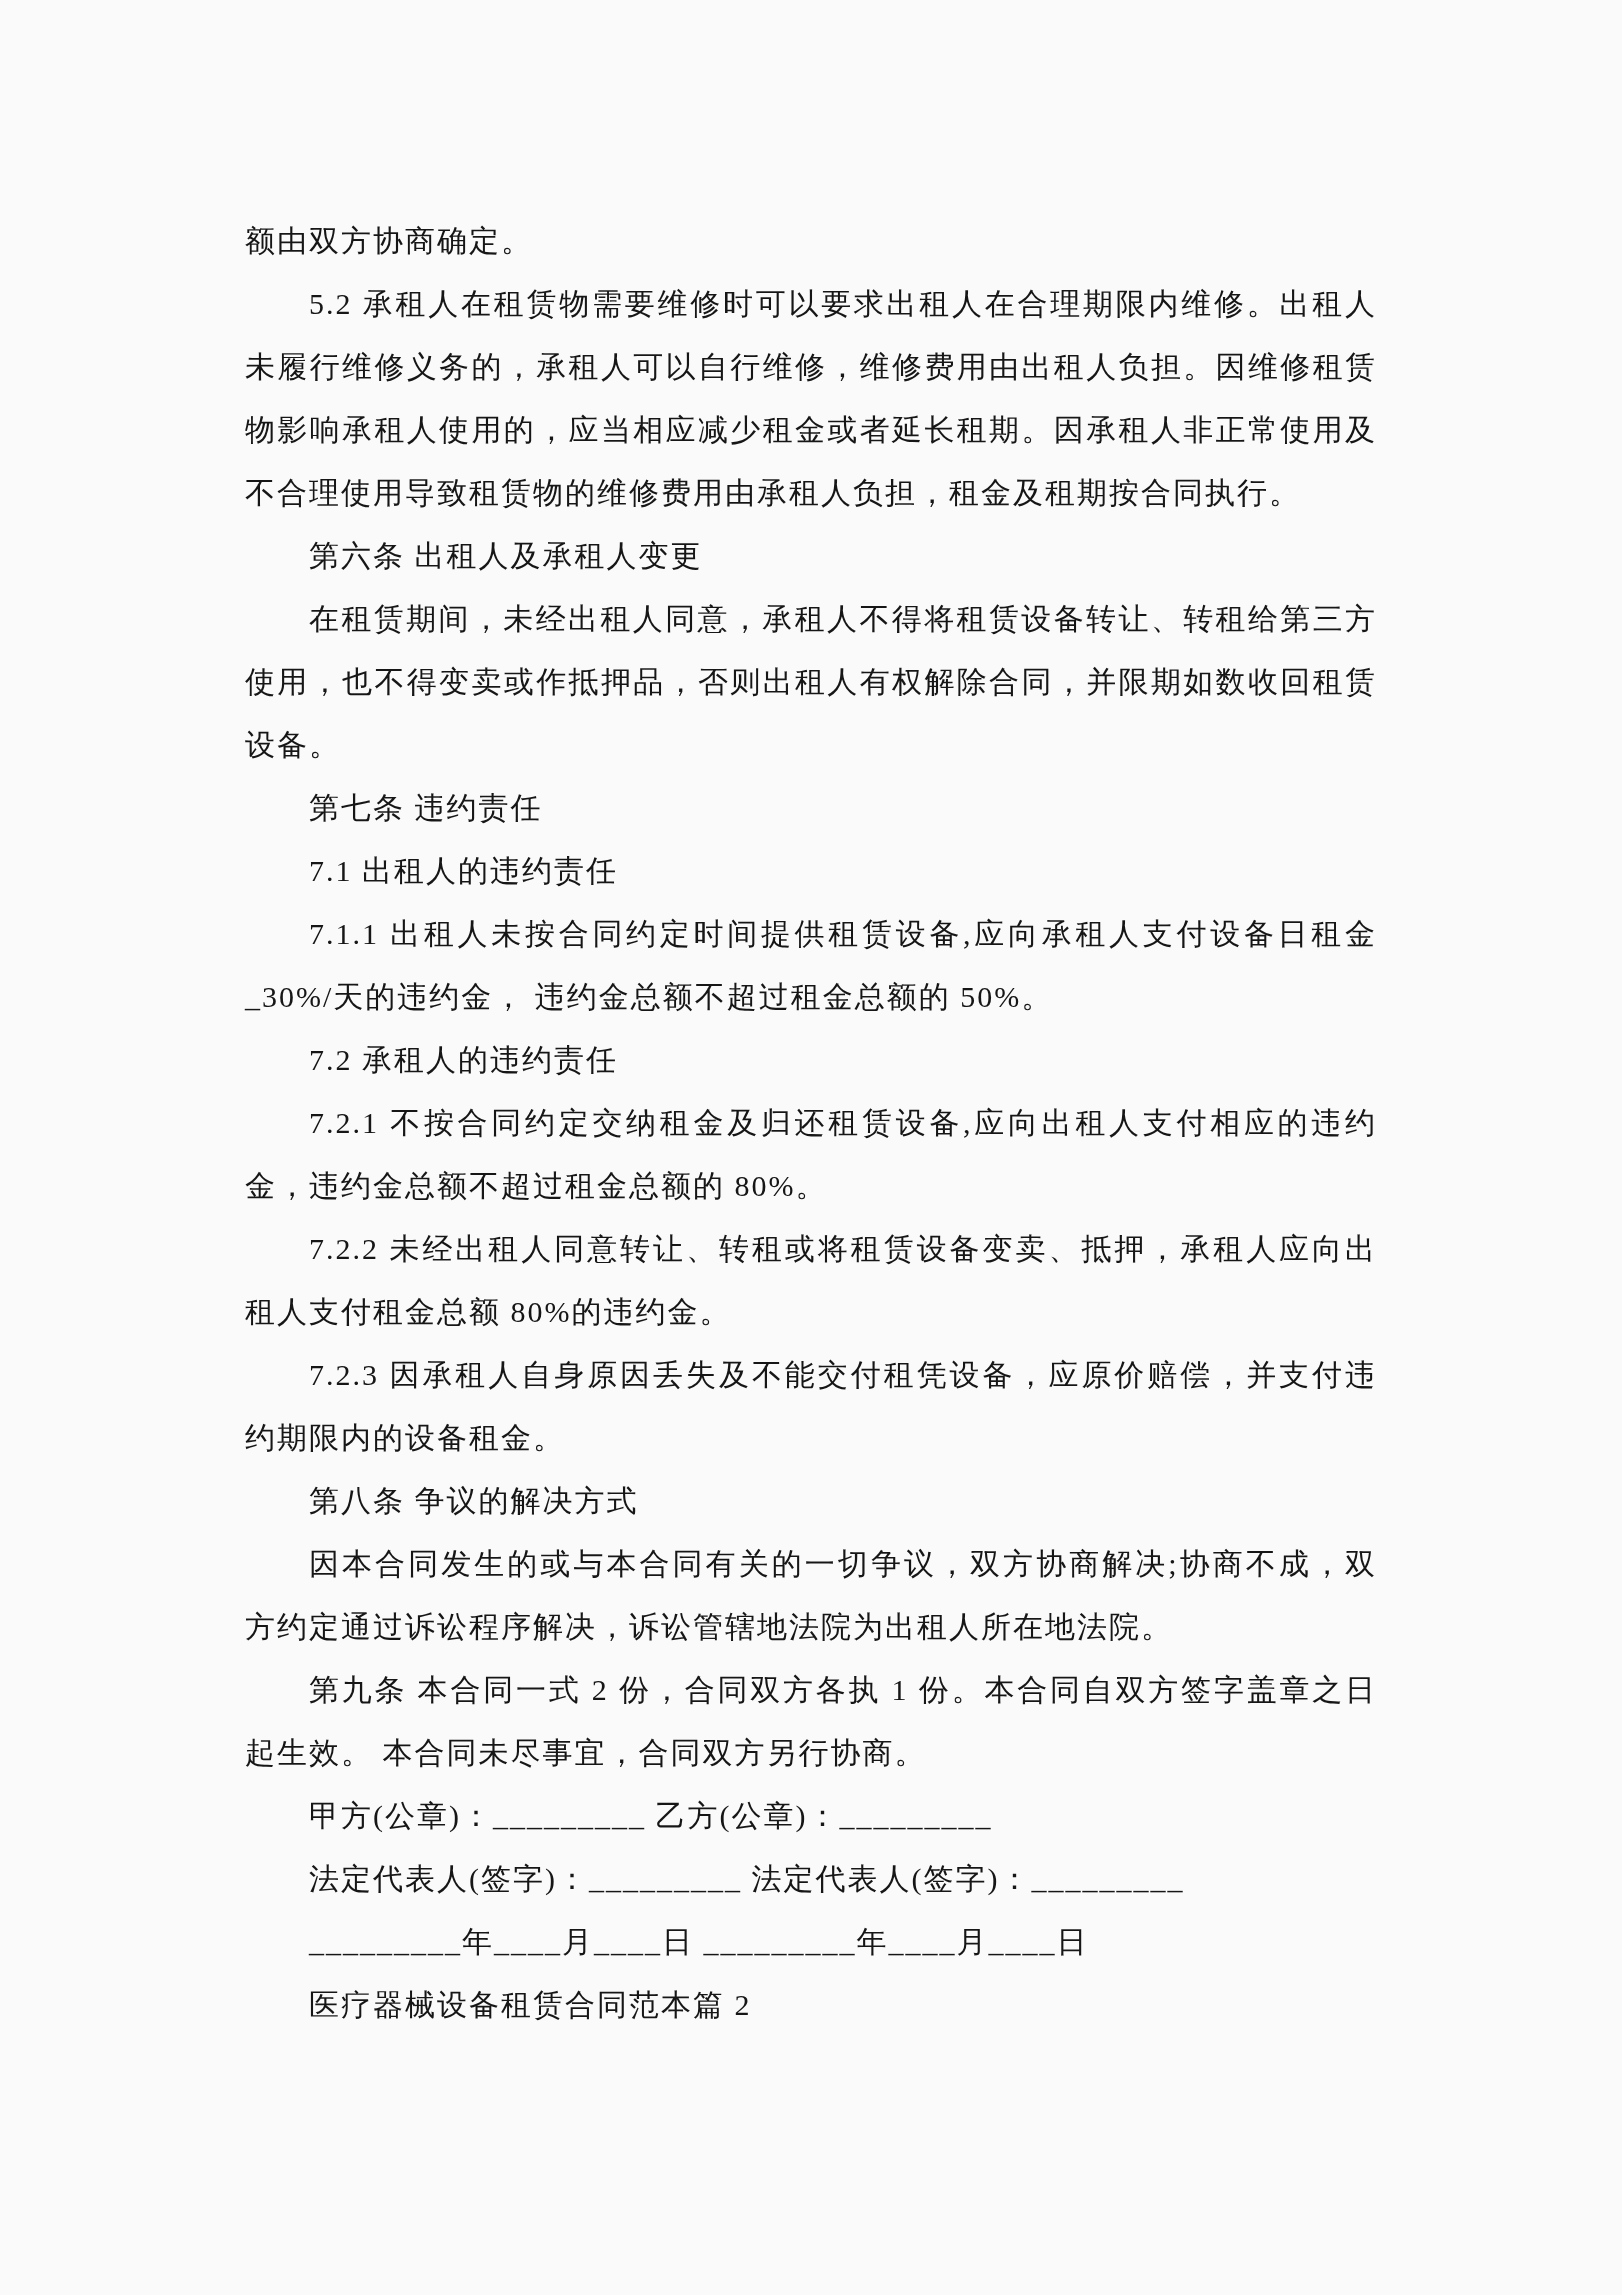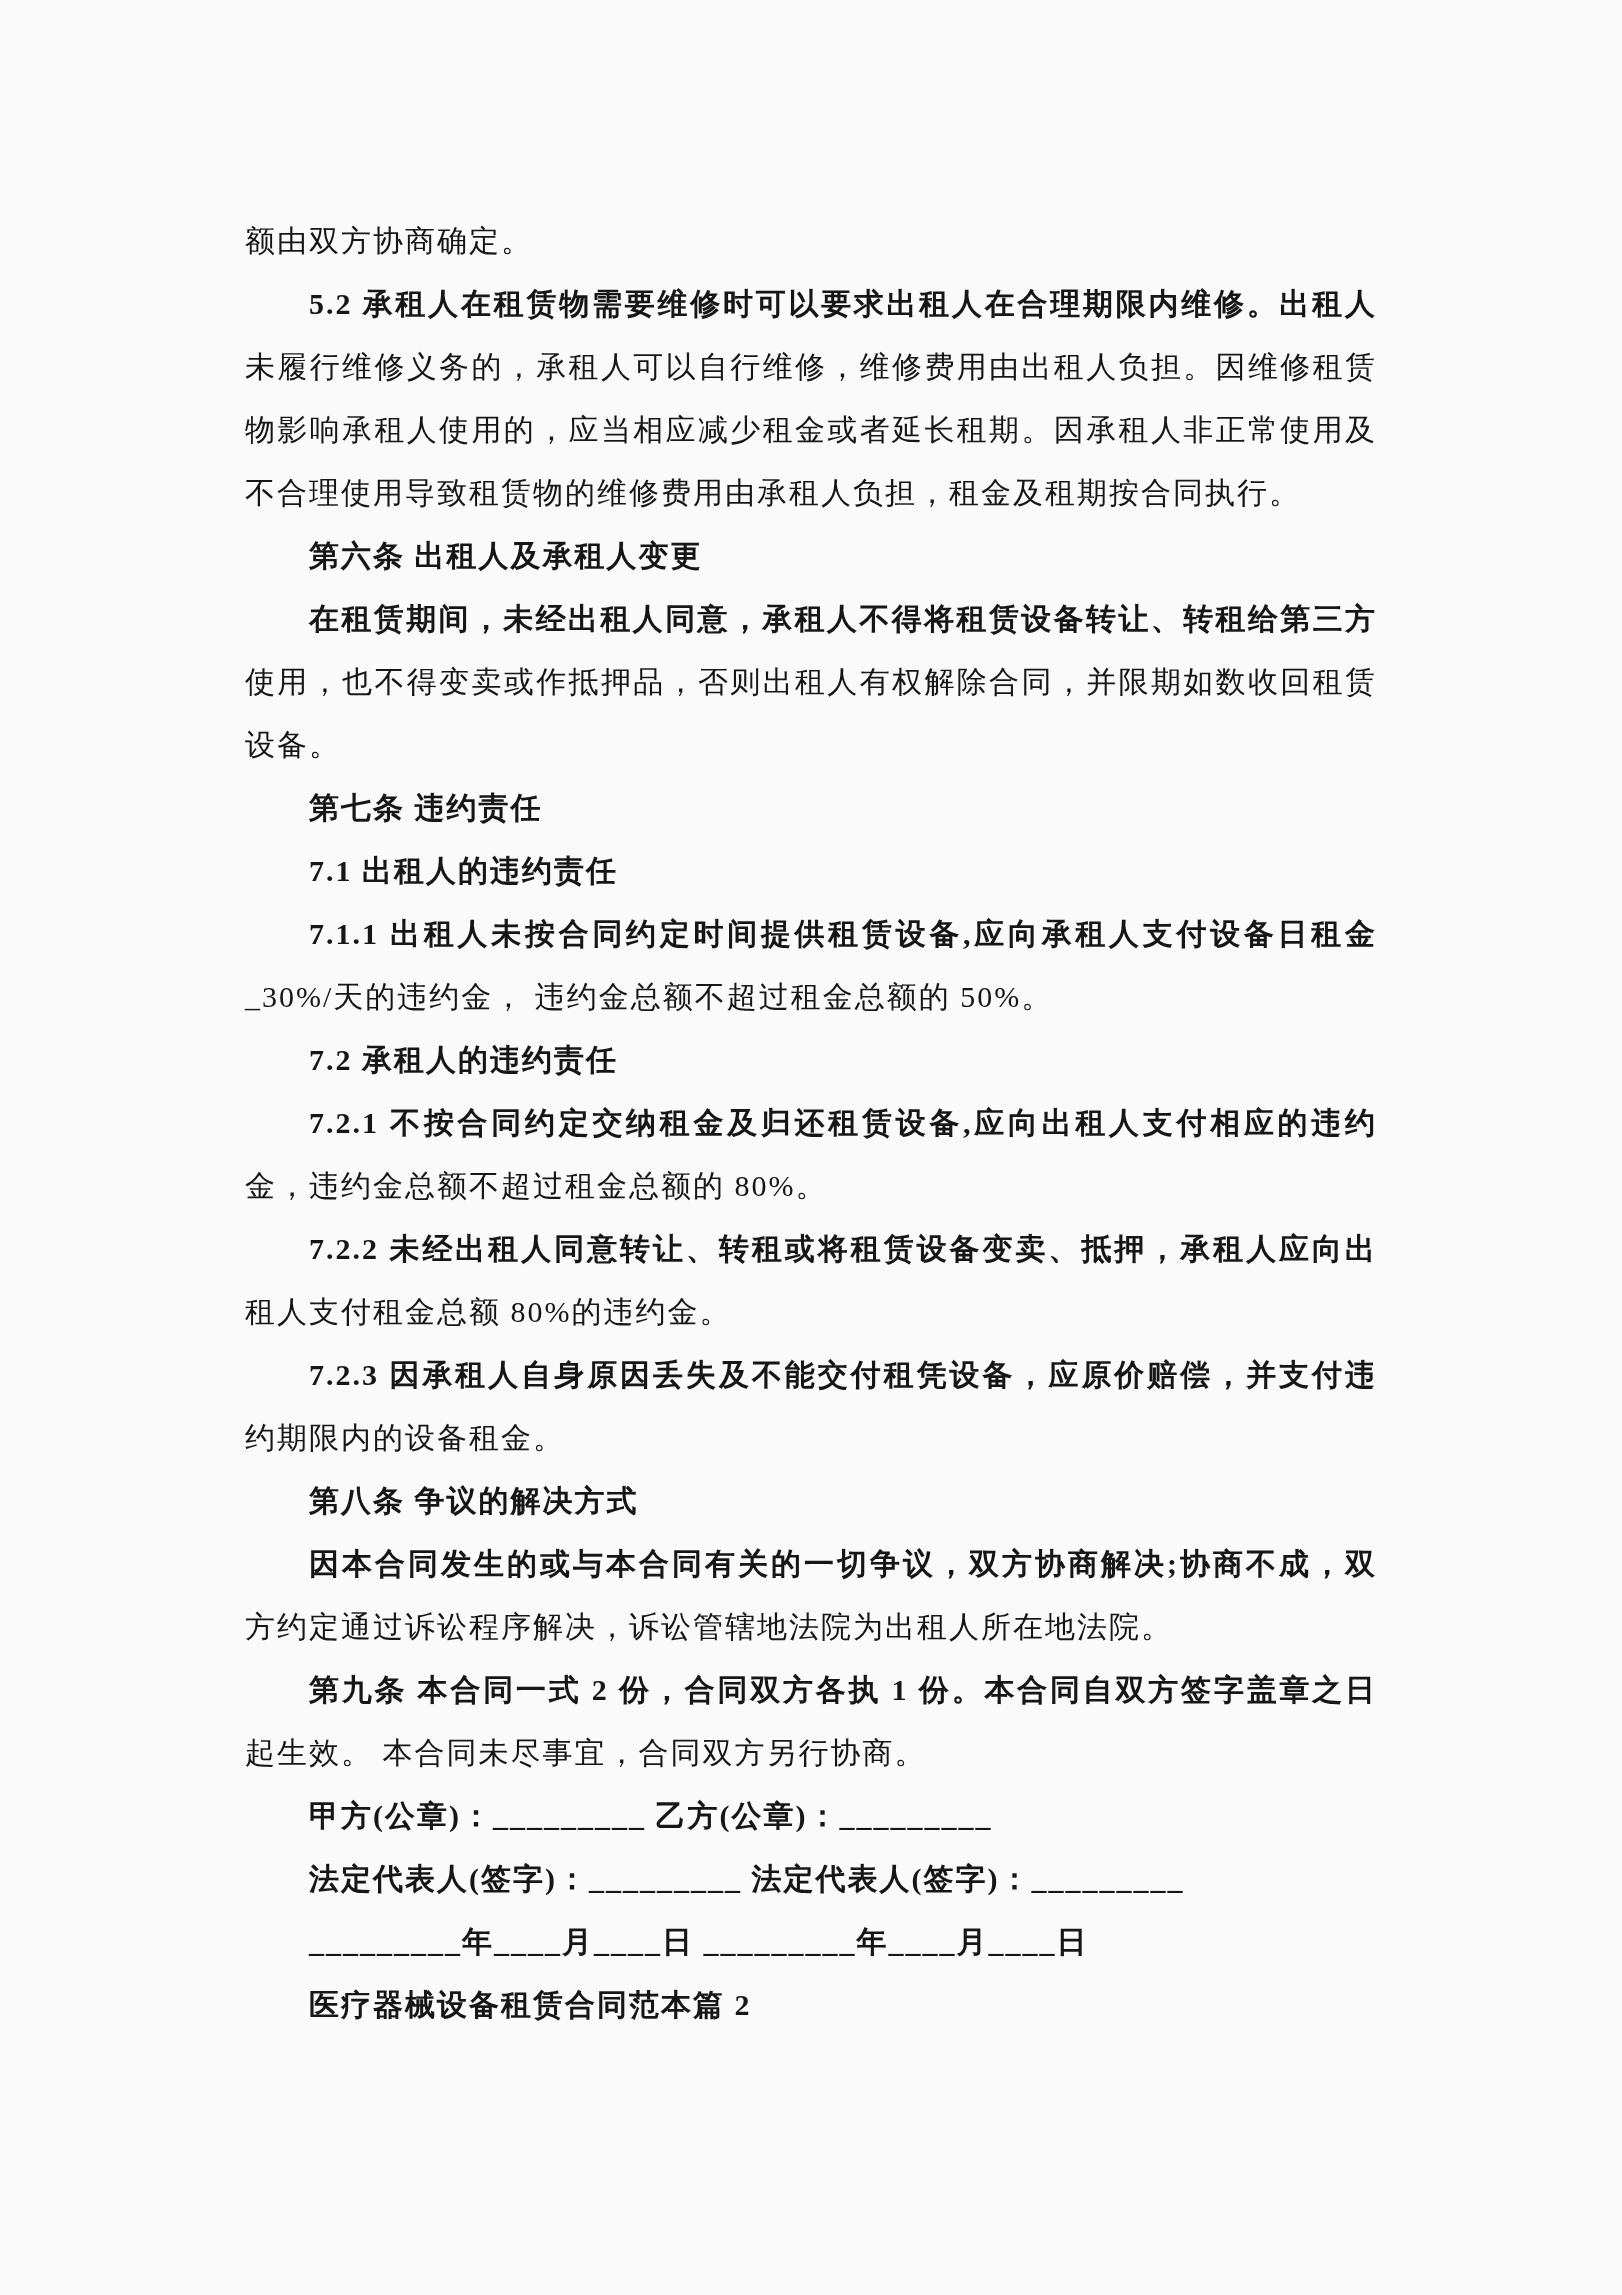--- a/index.html
+++ b/index.html
@@ -27,21 +27,20 @@
     line-height: 63px;
     letter-spacing: 2px;
     white-space: pre-wrap;
     text-align: left;
   }
   .line {
     min-height: 63px;
   }
   .line.indent {
     text-indent: 64px;
-    font-weight: bold;
   }
   .line.full {
     text-align: justify;
     text-align-last: justify;
   }
 </style>
 </head>
 <body style="background: rgb(250, 250, 250); color: rgb(22, 22, 22);">
 
 <div class="page">

